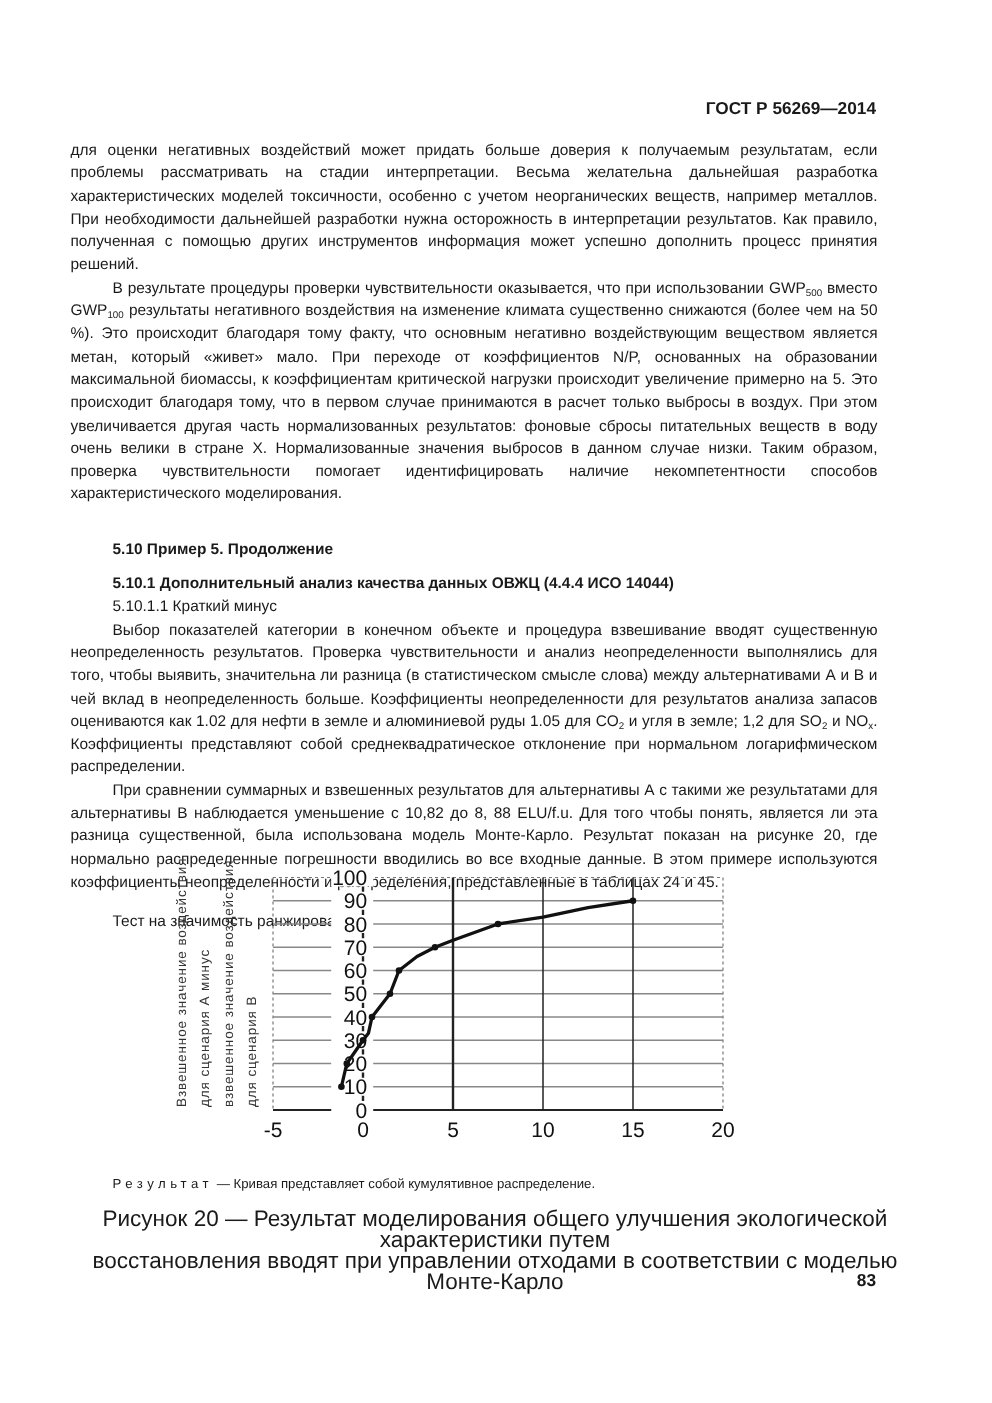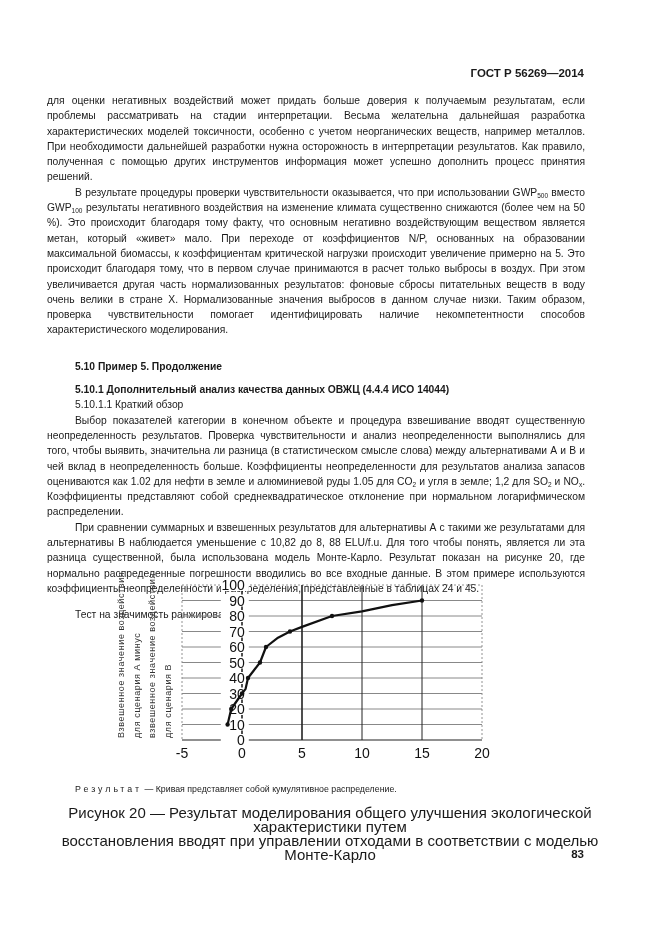--- a/index.html
+++ b/index.html
@@ -23,21 +23,21 @@
 </head>
 <body>
 
 <div class="header">ГОСТ Р 56269—2014</div>
 
 <div class="text p-first">
   <p>для оценки негативных воздействий может придать больше доверия к получаемым результатам, если проблемы рассматривать на стадии интерпретации. Весьма желательна дальнейшая разработка характеристических моделей токсичности, особенно с учетом неорганических веществ, например металлов. При необходимости дальнейшей разработки нужна осторожность в интерпретации результатов. Как правило, полученная с помощью других инструментов информация может успешно дополнить процесс принятия решений.</p>
   <p class="ind"><span>В результате процедуры проверки чувствительности оказывается, что при использовании GWP</span><sub>500</sub><span> вместо GWP</span><sub>100</sub><span> результаты негативного воздействия на изменение климата существенно снижаются (более чем на 50 %). Это происходит благодаря тому факту, что основным негативно воздействующим веществом является метан, который «живет» мало. При переходе от коэффициентов N/P, основанных на образовании максимальной биомассы, к коэффициентам критической нагрузки происходит увеличение примерно на 5. Это происходит благодаря тому, что в первом случае принимаются в расчет только выбросы в воздух. При этом увеличивается другая часть нормализованных результатов: фоновые сбросы питательных веществ в воду очень велики в стране X. Нормализованные значения выбросов в данном случае низки. Таким образом, проверка чувствительности помогает идентифицировать наличие некомпетентности способов характеристического моделирования.</span></p>
   <p class="ind bold" style="margin-top:21px;">5.10 Пример 5. Продолжение</p>
   <p class="ind bold" style="margin-top:8px;">5.10.1 Дополнительный анализ качества данных ОВЖЦ (4.4.4 ИСО 14044)</p>
-  <p class="ind">5.10.1.1 Краткий обзор</p>
+  <p class="ind">5.10.1.1 Краткий минус</p>
   <p class="ind"><span>Выбор показателей категории в конечном объекте и процедура взвешивание вводят существенную неопределенность результатов. Проверка чувствительности и анализ неопределенности выполнялись для того, чтобы выявить, значительна ли разница (в статистическом смысле слова) между альтернативами А и В и чей вклад в неопределенность больше. Коэффициенты неопределенности для результатов анализа запасов оцениваются как 1.02 для нефти в земле и алюминиевой руды 1.05 для CO</span><sub>2</sub><span> и угля в земле; 1,2 для SO</span><sub>2</sub><span> и NO</span><sub>x</sub><span>. Коэффициенты представляют собой среднеквадратическое отклонение при нормальном логарифмическом распределении.</span></p>
   <p class="ind">При сравнении суммарных и взвешенных результатов для альтернативы А с такими же результатами для альтернативы В наблюдается уменьшение с 10,82 до 8, 88 ELU/f.u. Для того чтобы понять, является ли эта разница существенной, была использована модель Монте-Карло. Результат показан на рисунке 20, где нормально распределенные погрешности вводились во все входные данные. В этом примере используются коэффициенты неопределенности и распределения, представленные в таблицах 24 и 45.</p>
   <p class="ind" style="margin-top:11px;">Тест на значимость ранжирования</p>
 </div>
 
 <svg class="chart" viewBox="0 0 400 200" xmlns="http://www.w3.org/2000/svg">
   <g id="ylabel-group">
       <text x="0" y="0" font-size="9" fill="#333" letter-spacing="0.6" text-anchor="start" font-family="Liberation Sans, sans-serif" transform="translate(24,168) rotate(-90)">Взвешенное значение воздействия</text>
       <text x="0" y="0" font-size="9" fill="#333" letter-spacing="0.6" text-anchor="start" font-family="Liberation Sans, sans-serif" transform="translate(39.5,168) rotate(-90)">для сценария А минус</text>
       <text x="0" y="0" font-size="9" fill="#333" letter-spacing="0.6" text-anchor="start" font-family="Liberation Sans, sans-serif" transform="translate(55,168) rotate(-90)">взвешенное значение воздействия</text>

